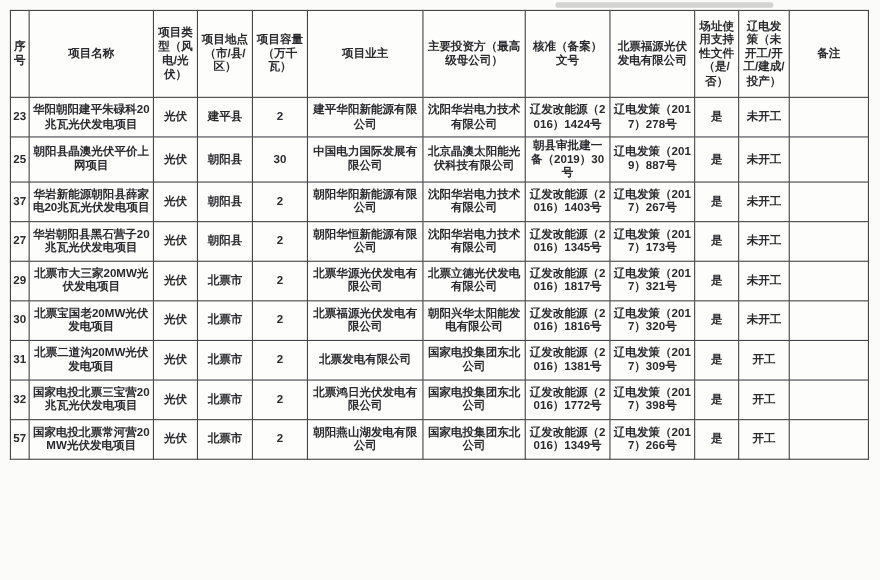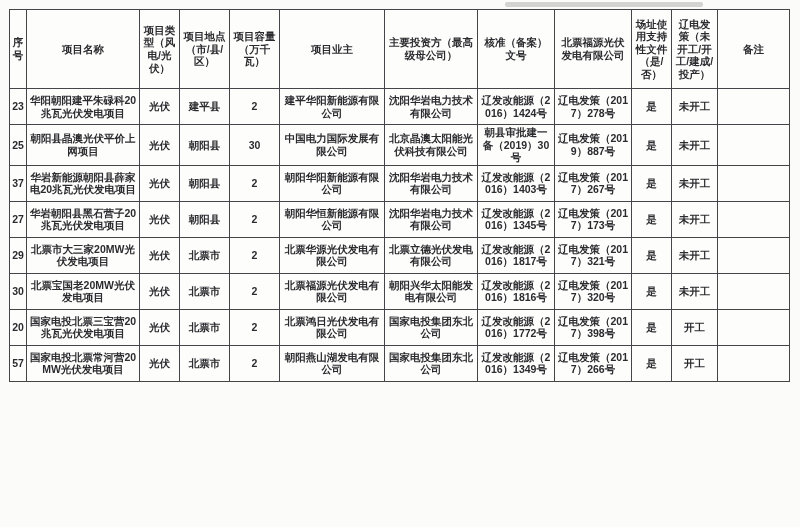--- a/index.html
+++ b/index.html
@@ -147,21 +147,35 @@
         <td class="num-cell">2</td>
         <td>北票福源光伏发电有限公司</td>
         <td>朝阳兴华太阳能发电有限公司</td>
         <td>辽发改能源（2016）1816号</td>
         <td>辽电发策（2017）320号</td>
         <td>是</td>
         <td>未开工</td>
         <td></td>
       </tr>
       <tr>
-        <td class="num-cell">20</td>
+        <td class="num-cell">31</td>
+        <td class="name-cell">北票二道沟20MW光伏发电项目</td>
+        <td>光伏</td>
+        <td>北票市</td>
+        <td class="num-cell">2</td>
+        <td>北票发电有限公司</td>
+        <td>国家电投集团东北公司</td>
+        <td>辽发改能源（2016）1381号</td>
+        <td>辽电发策（2017）309号</td>
+        <td>是</td>
+        <td>开工</td>
+        <td></td>
+      </tr>
+      <tr>
+        <td class="num-cell">32</td>
         <td class="name-cell">国家电投北票三宝营20兆瓦光伏发电项目</td>
         <td>光伏</td>
         <td>北票市</td>
         <td class="num-cell">2</td>
         <td>北票鸿日光伏发电有限公司</td>
         <td>国家电投集团东北公司</td>
         <td>辽发改能源（2016）1772号</td>
         <td>辽电发策（2017）398号</td>
         <td>是</td>
         <td>开工</td>

